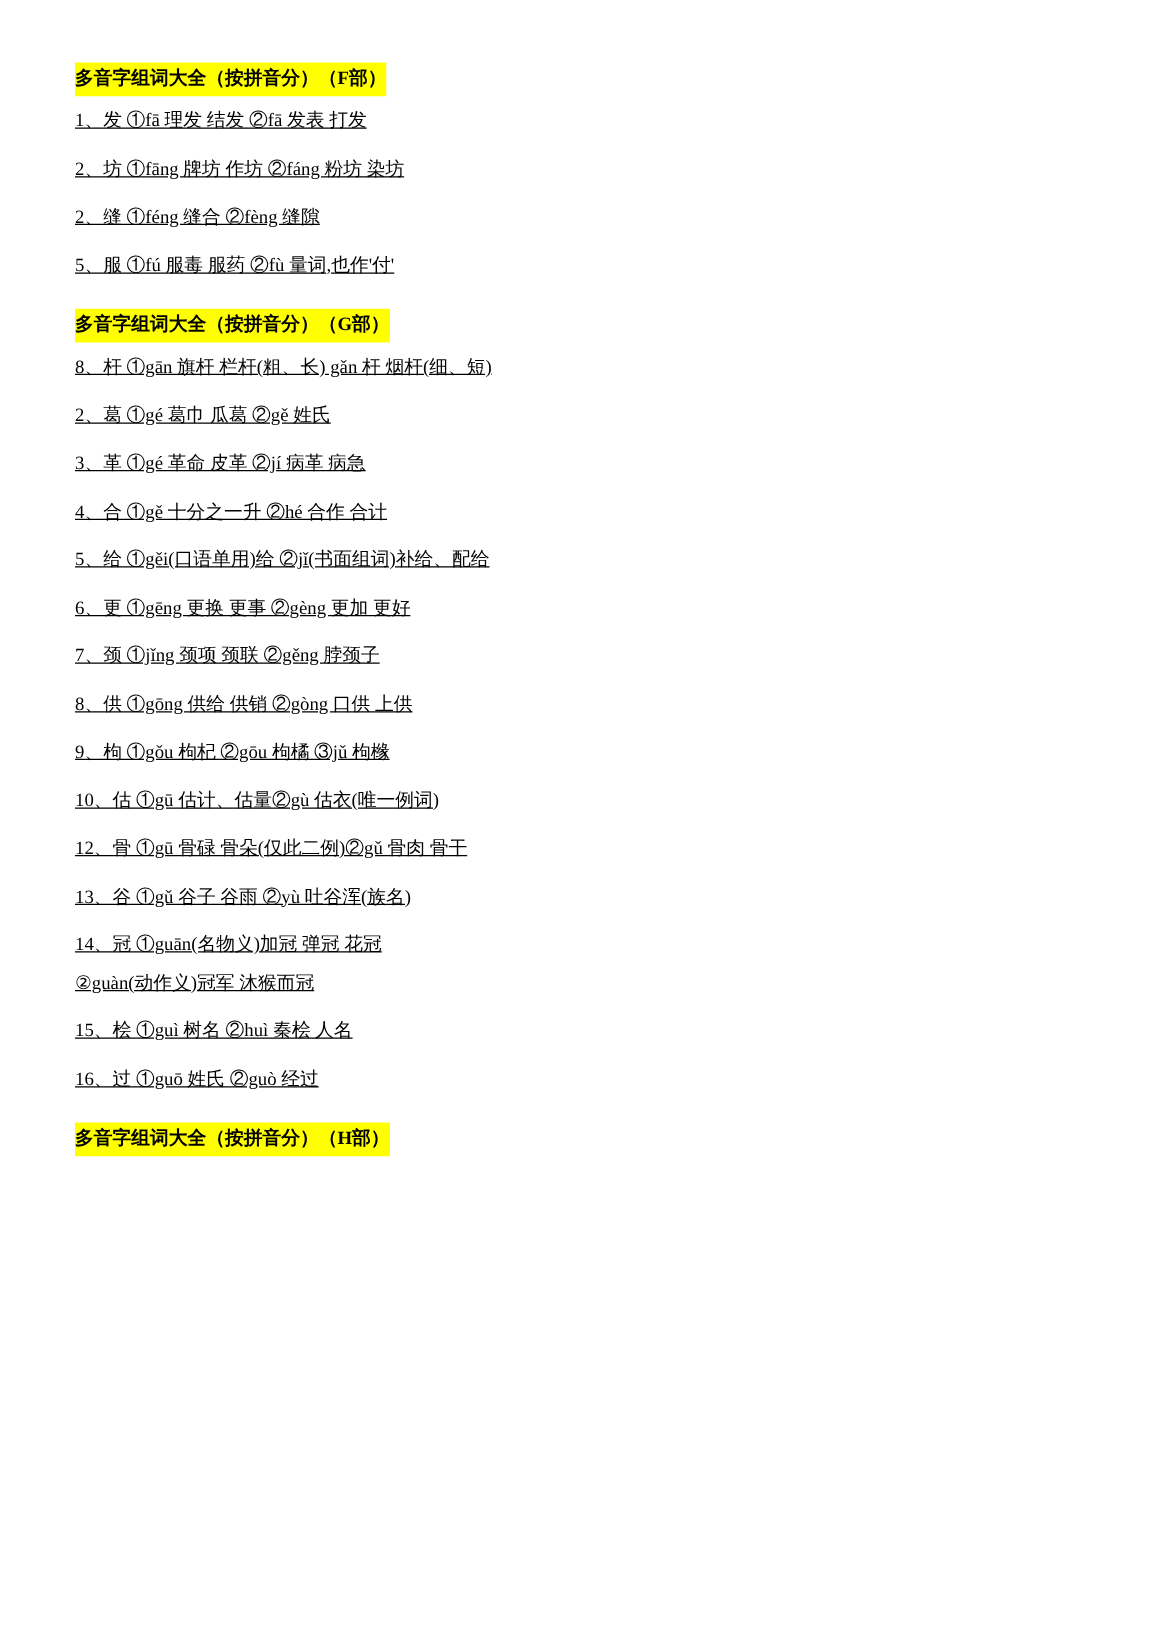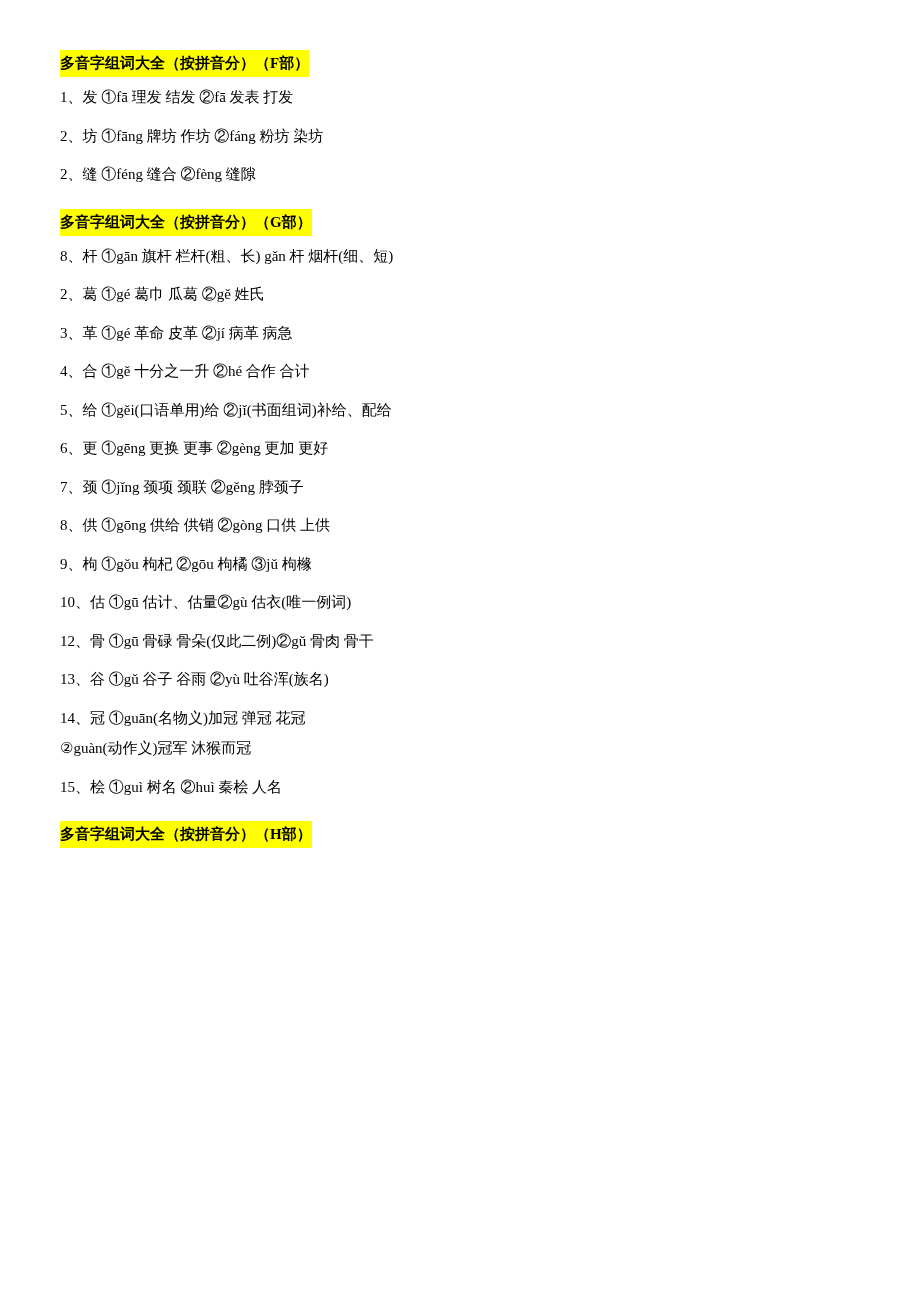--- a/index.html
+++ b/index.html
@@ -20,35 +20,38 @@
       display: inline-block;
       font-weight: bold;
       font-size: 15px;
       margin-bottom: 6px;
       margin-top: 10px;
       text-align: center;
     }
     .entry {
       margin-bottom: 10px;
       line-height: 1.9;
+      text-decoration: underline;
     }
     .entry-line {
       margin-bottom: 2px;
     }
   </style>
 </head>
 <body>
 
 <div>
 <div class="section-title">多音字组词大全（按拼音分）（F部）</div><div class="entry">
       <div class="entry-line">1、发  ①fā 理发 结发   ②fā 发表 打发</div>
     </div><div class="entry">
       <div class="entry-line">2、坊  ①fāng 牌坊 作坊    ②fáng 粉坊 染坊</div>
     </div><div class="entry">
       <div class="entry-line">2、缝  ①féng 缝合      ②fèng 缝隙</div>
+    </div><div class="entry">
+      <div class="entry-line">5、服  ①fú 服毒 服药   ②fù 量词,也作'付'</div>
     </div><div style="margin-bottom: 8px;"></div><div class="section-title">多音字组词大全（按拼音分）（G部）</div><div class="entry">
       <div class="entry-line">8、杆  ①gān 旗杆 栏杆(粗、长)  gǎn 杆 烟杆(细、短)</div>
     </div><div class="entry">
       <div class="entry-line">2、葛  ①gé 葛巾 瓜葛      ②gě 姓氏</div>
     </div><div class="entry">
       <div class="entry-line">3、革  ①gé 革命 皮革      ②jí 病革 病急</div>
     </div><div class="entry">
       <div class="entry-line">4、合  ①gě 十分之一升  ②hé 合作 合计</div>
     </div><div class="entry">
       <div class="entry-line">5、给  ①gěi(口语单用)给   ②jǐ(书面组词)补给、配给</div>
@@ -64,13 +67,15 @@
       <div class="entry-line">10、估  ①gū 估计、估量②gù 估衣(唯一例词)</div>
     </div><div class="entry">
       <div class="entry-line">12、骨  ①gū 骨碌 骨朵(仅此二例)②gǔ 骨肉 骨干</div>
     </div><div class="entry">
       <div class="entry-line">13、谷  ①gǔ 谷子 谷雨    ②yù 吐谷浑(族名)</div>
     </div><div class="entry">
       <div class="entry-line">14、冠  ①guān(名物义)加冠 弹冠 花冠</div>
       <div class="entry-line">②guàn(动作义)冠军 沐猴而冠</div>
     </div><div class="entry">
       <div class="entry-line">15、桧  ①guì 树名   ②huì 秦桧 人名</div>
+    </div><div class="entry">
+      <div class="entry-line">16、过  ①guō 姓氏    ②guò 经过</div>
     </div><div style="margin-bottom: 8px;"></div><div class="section-title">多音字组词大全（按拼音分）（H部）</div><div style="margin-bottom: 8px;"></div></div>
 
 </body></html>

